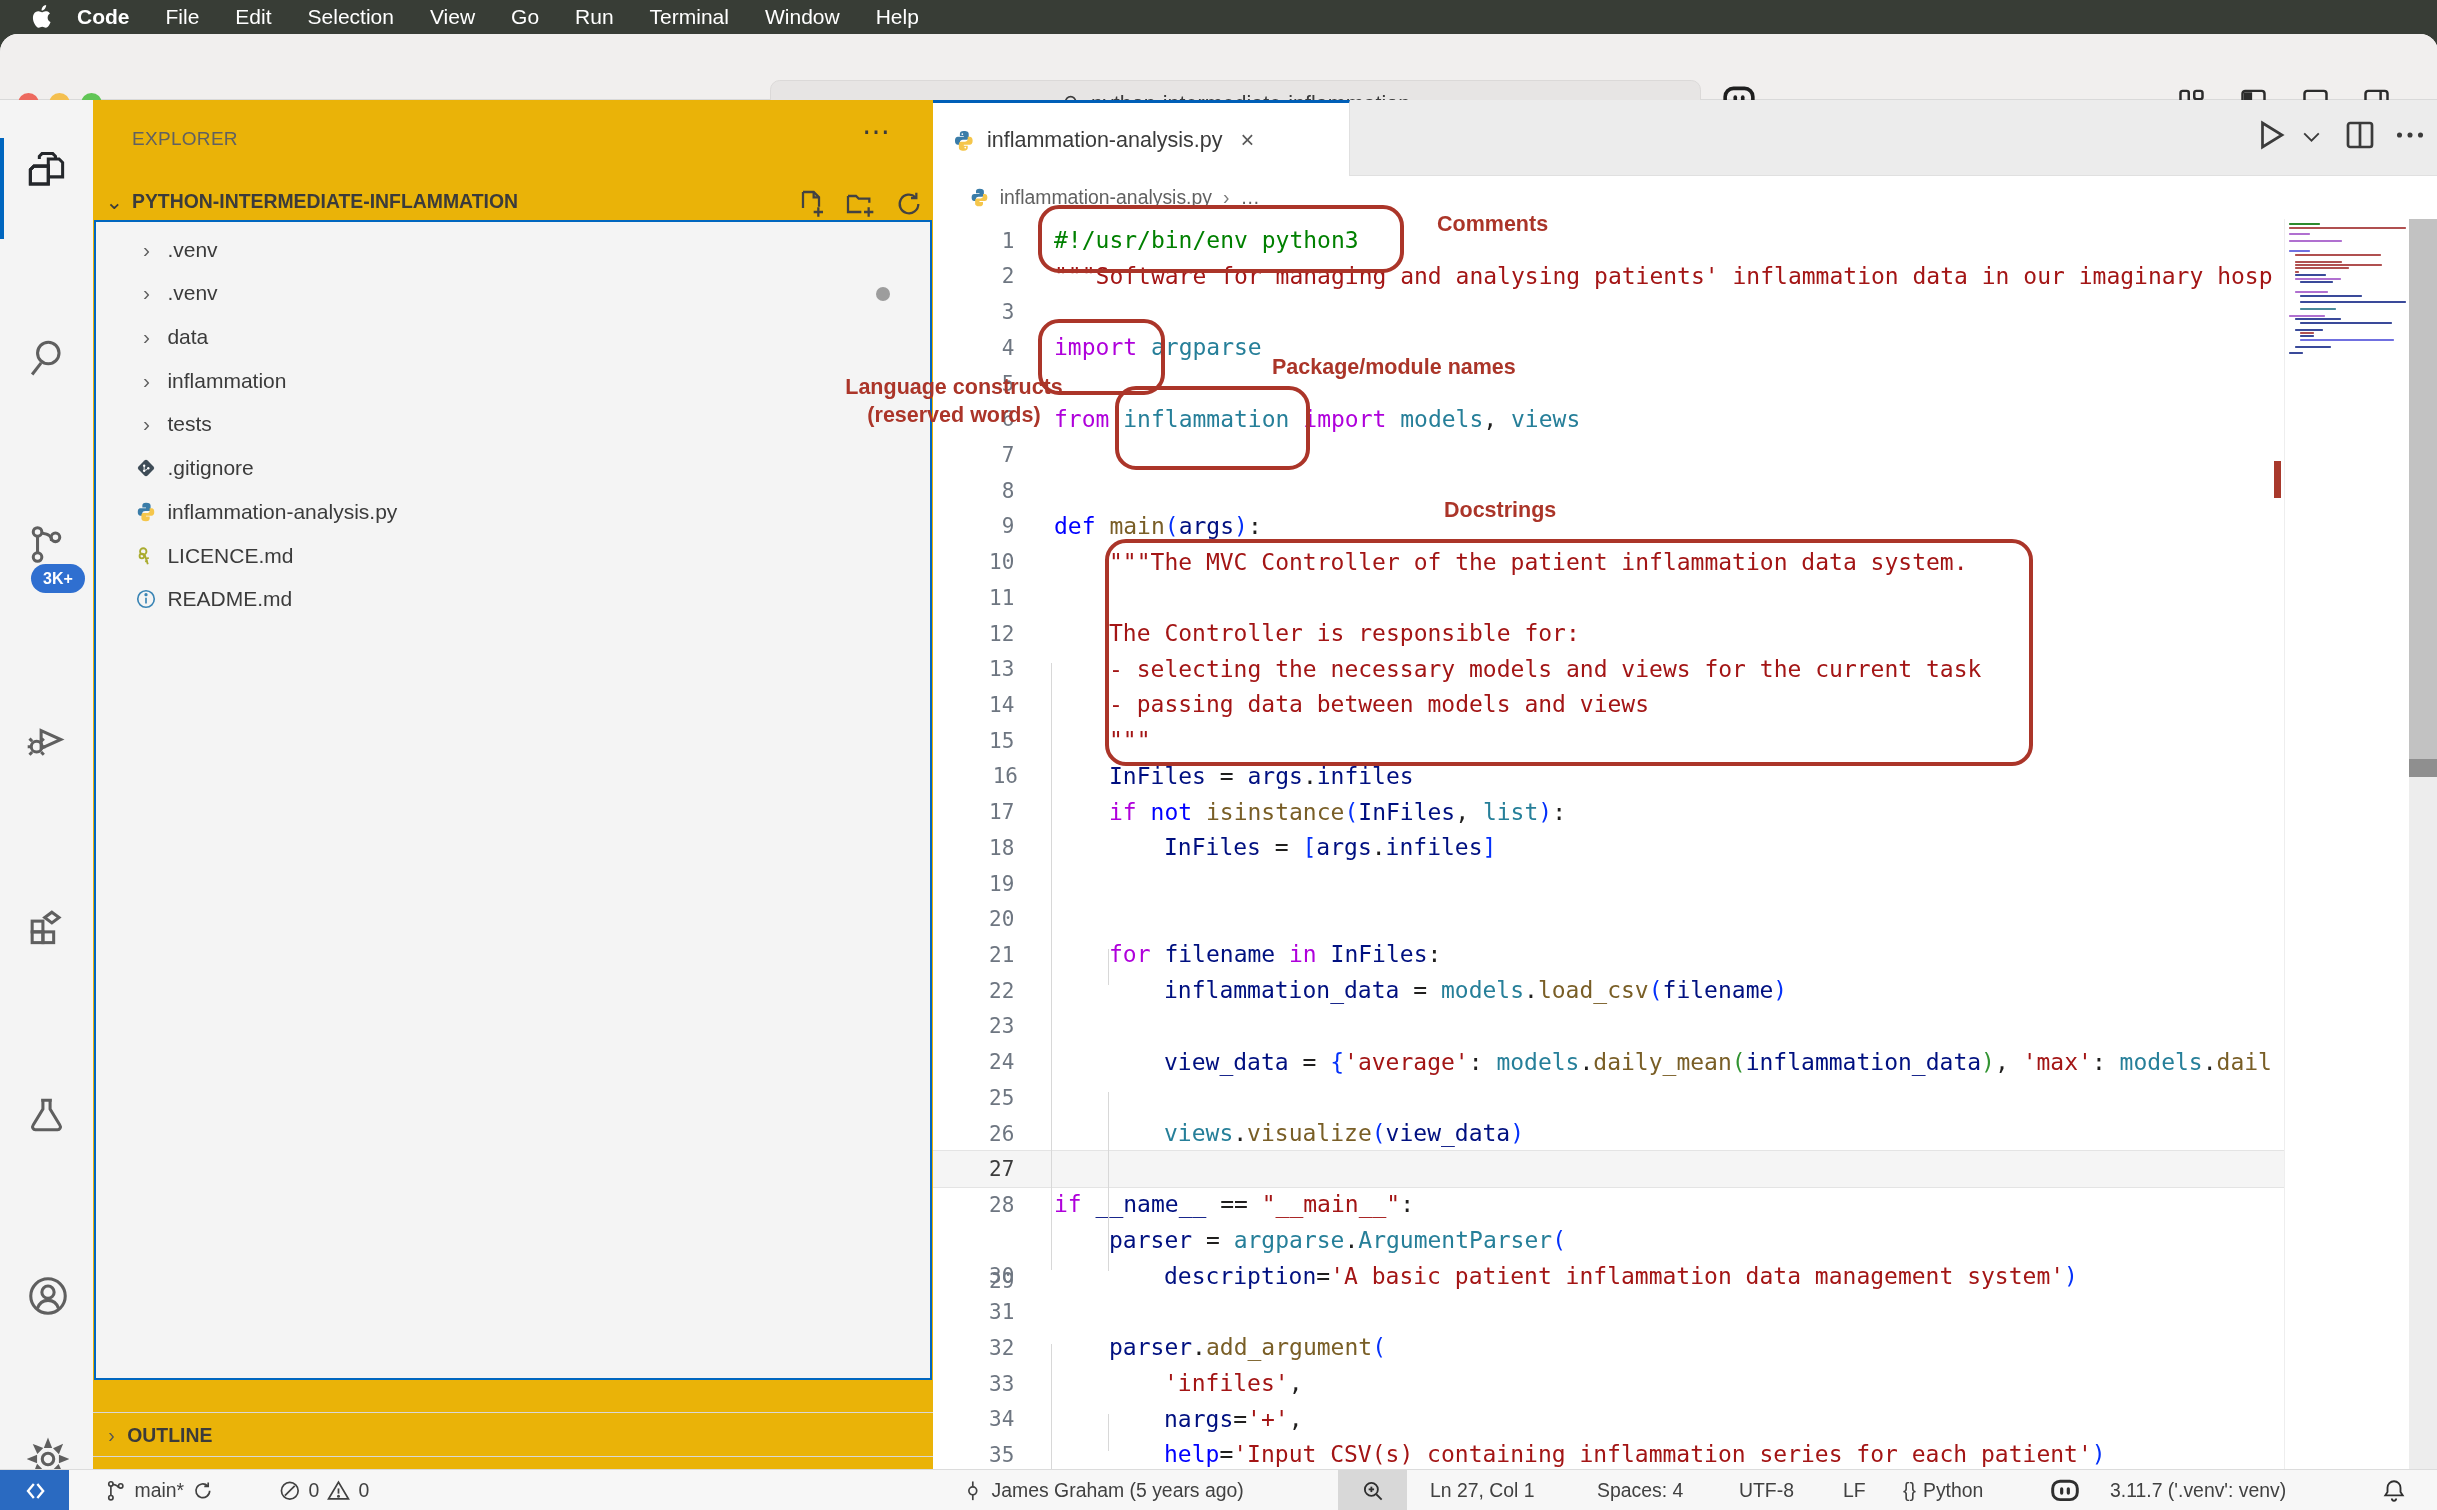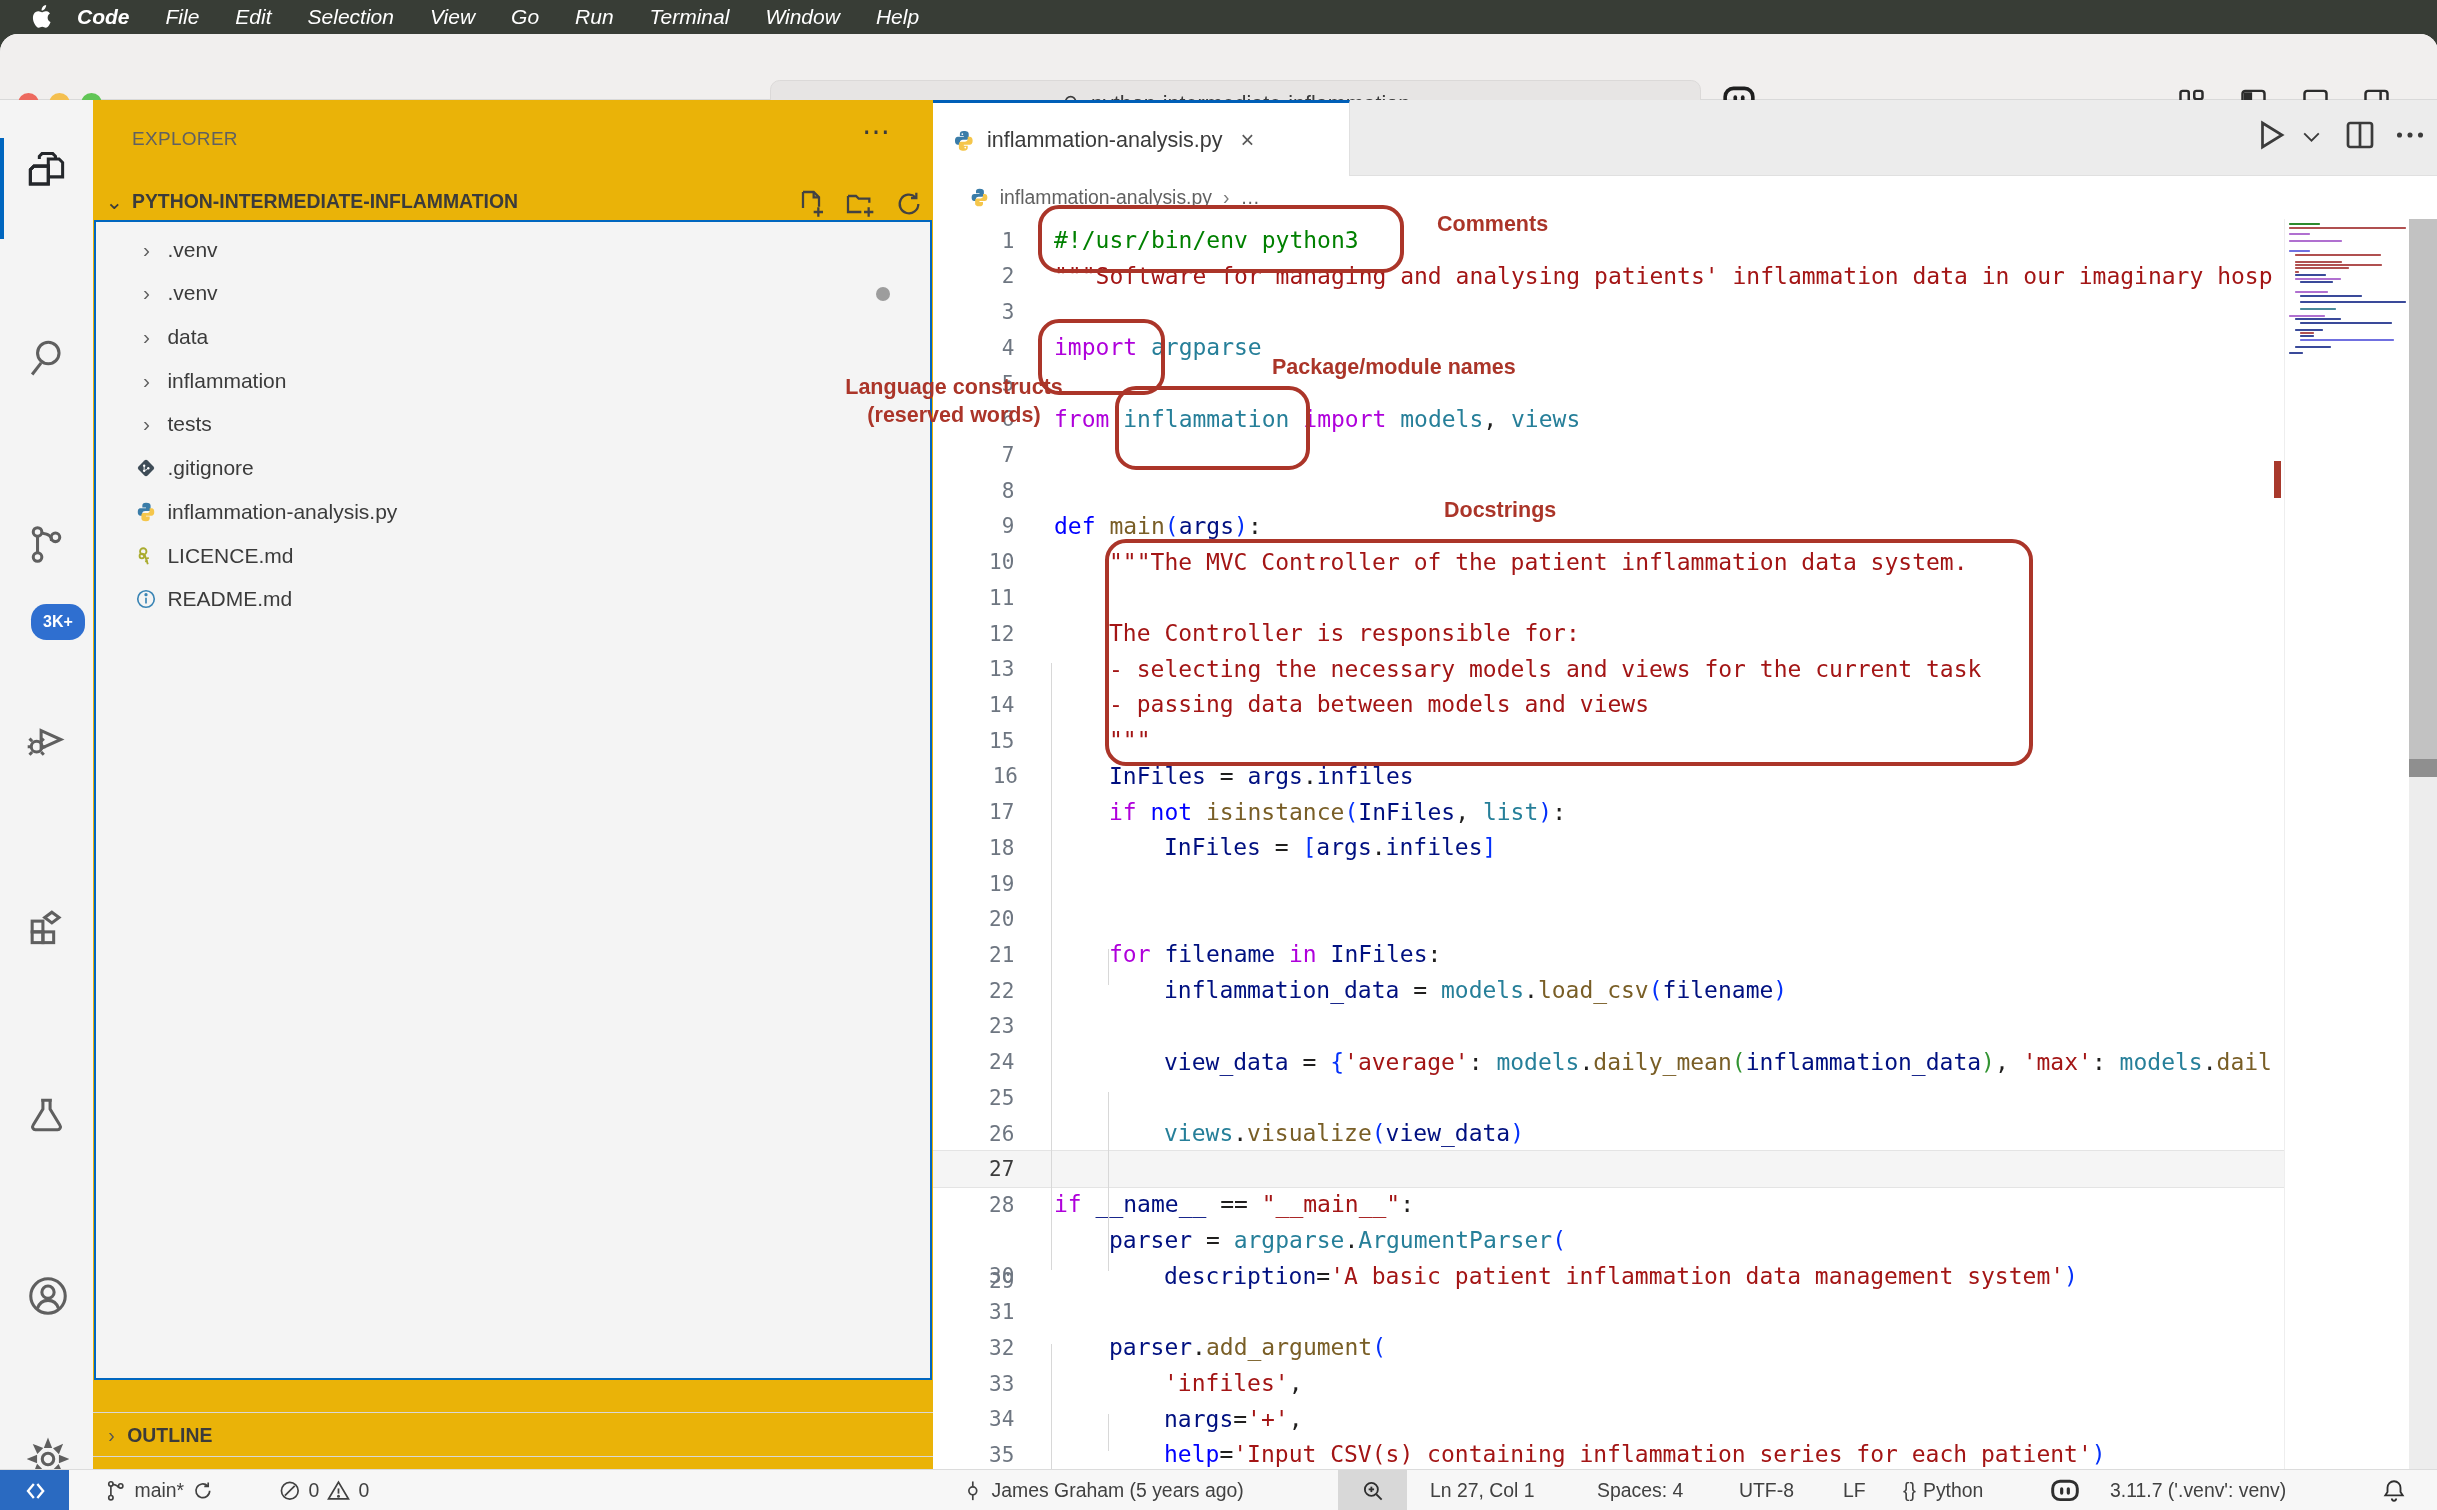--- a/index.html
+++ b/index.html
@@ -1,18 +1,18 @@
 <!DOCTYPE html>
 <html style="font-size:11px"><head>
 <meta charset="utf-8">
 <style>
   html,body{margin:0;padding:0;background:#383d36;font-family:"Liberation Sans",sans-serif;}
   #stage{position:relative;width:2438px;height:1510px;overflow:hidden;background:#383d36;}
   
-  #menubar{position:absolute;left:0;top:0;width:2340px;height:34px;background:#383d36;display:flex;align-items:center;color:#fff;font-size:21px;font-style:italic;}
+  #menubar{position:absolute;left:0;top:0;width:2340px;height:34px;background:#383d36;display:flex;align-items:center;color:#fff;font-size:21px;}
   #menubar .apple{margin-left:31px;margin-right:7px;display:flex;align-items:center;}
   .menu-item{padding:0 18px;white-space:nowrap;}
   .menu-item.bold{font-weight:bold;}
   
   #window{position:absolute;left:0;top:34px;width:2438px;height:1476px;background:#f7f7f7;border-radius:18px 18px 0 0;overflow:hidden;}
   #titlebar{position:absolute;left:0;top:0;width:2438px;height:65px;background:#f1efee;border-bottom:1.4px solid #d9d9d9;}
   .tl{position:absolute;top:59px;width:21px;height:21px;border-radius:50%;}
   #tl-close{left:18px;background:#ed6a5f;}
   #tl-min{left:49px;background:#f4bf4f;}
   #tl-max{left:81px;background:#61c555;}
@@ -22,21 +22,21 @@
   #searchbox .mag{margin-right:8.3px;}
   #tb-copilot{position:absolute;left:1721px;top:50px;}
   #tb-copilot-chev{position:absolute;left:1767px;top:58px;font-size:18px;color:#3c3c3c;}
   .tb-ico{position:absolute;top:50px;}
   
   #activitybar{position:absolute;left:0;top:66px;width:93px;height:1371px;background:#f4f4f4;border-right:1.4px solid #e3e3e3;}
   .act{position:absolute;left:25px;color:#5f5f5f;}
   .act.active{color:#24272b;}
   #act-indicator{position:absolute;left:0;top:38px;width:3.5px;height:101px;background:#0066bf;}
   .badge{position:absolute;background:#2f6fd0;color:#fff;font-size:16px;font-weight:bold;border-radius:15.3px;display:flex;align-items:center;justify-content:center;}
-  #badge-scm{left:31px;top:504px;min-width:54px;height:36px;}
+  #badge-scm{left:31px;top:464px;min-width:54px;height:29px;}
   #badge-settings{left:43px;top:1369px;width:29px;height:29px;}
   
   #sidebar{position:absolute;left:93px;top:66px;width:840px;height:1371px;background:#eab308;}
   #explorer-header{position:absolute;left:39px;top:28px;font-size:19px;color:#616161;letter-spacing:0.3px;}
   #explorer-more{position:absolute;left:769px;top:15.3px;font-size:28px;color:#3b3b3b;}
   #section-row{position:absolute;left:0;top:82px;width:840px;height:44px;}
   #section-chevron{position:absolute;left:12.5px;top:8.3px;font-size:21px;color:#3b3b3b;}
   #section-title{position:absolute;left:39px;top:8.3px;font-size:19.4px;font-weight:bold;color:#3b3b3b;white-space:nowrap;}
   .sec-ico{position:absolute;top:5.6px;color:#424242;}
   #tree{position:absolute;left:1.4px;top:120px;width:834px;height:1156px;border:2.1px solid #0066bf;background:#f4f4f4;}

